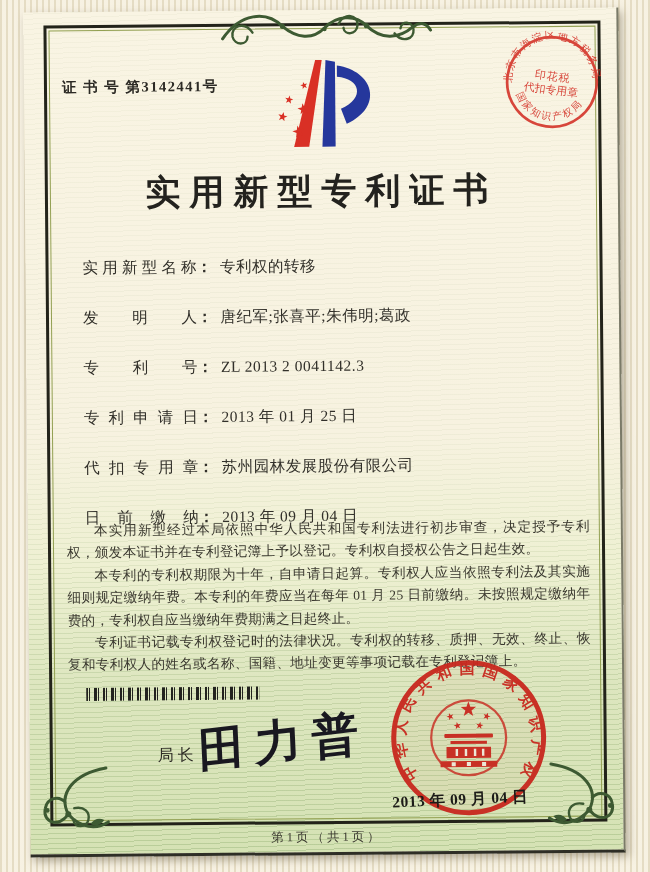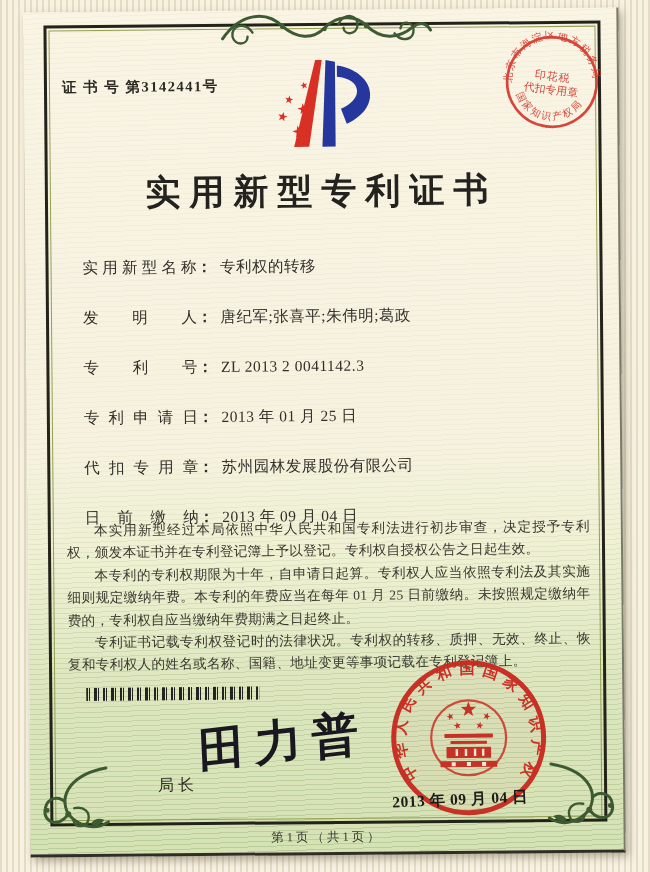--- a/index.html
+++ b/index.html
@@ -82,21 +82,21 @@
 
   .barcode {
     left:57px; top:676px; width:173px; height:13px;
     background:repeating-linear-gradient(90deg,
       #23231f 0 2px, transparent 2px 3px,
       #23231f 3px 4px, transparent 4px 8px,
       #23231f 8px 11px, transparent 11px 12px,
       #23231f 12px 13px, transparent 13px 17px);
   }
 
-  .signer-title { left:128px; top:764px; font-size:16px; letter-spacing:4px; color:#2c2a25; }
+  .signer-title { left:128px; top:734px; font-size:16px; letter-spacing:4px; color:#2c2a25; }
   .signature {
     left:168px; top:700px; font-size:47px; font-weight:700;
     color:#191820; letter-spacing:10px;
     transform:rotate(-6deg) skewX(-4deg);
   }
 
   .main-seal { left:358px; top:648px; width:162px; height:162px; opacity:.95; }
   .seal-date {
     left:362px; top:780px; width:170px; z-index:3;
     font-size:15.5px; font-weight:700; color:#1c1b18; letter-spacing:.5px;

